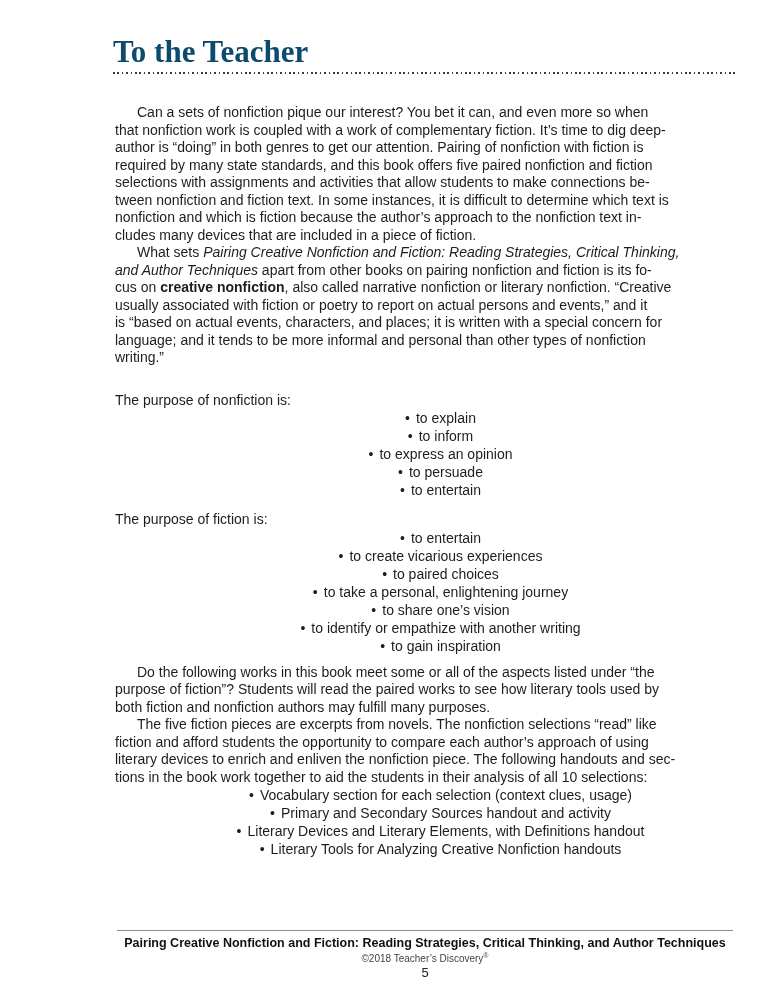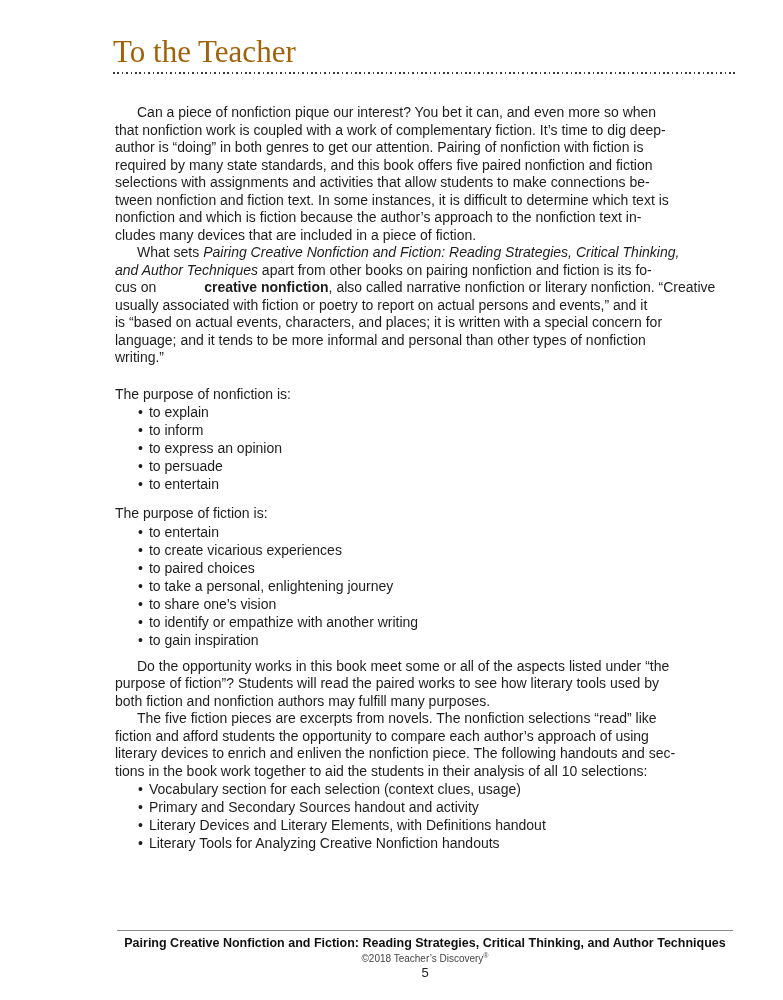--- a/index.html
+++ b/index.html
@@ -10,45 +10,45 @@
     height: 1000px;
     background: #ffffff;
     overflow: hidden;
     font-family: "Liberation Sans", sans-serif;
     color: #1d1d1d;
   }
   .header { padding: 36px 46px 0 113px; }
   .title {
     margin: 0;
     font-family: "Liberation Serif", serif;
-    font-weight: normal;
+    font-weight: bold;
     font-size: 31px;
     line-height: 1.0;
-    color: #a16207;
+    color: #0c4a6e;
   }
   .dotted-rule {
     margin-top: 5px;
     height: 2px;
     background-image: repeating-linear-gradient(to right, #3a3a3a 0 1.6px, transparent 1.6px 4.4px);
   }
   .content {
     padding: 30px 40px 0 115px;
     font-size: 14px;
     line-height: 17.5px;
   }
   .para { margin: 0; }
   .line { white-space: nowrap; }
   .line.first { padding-left: 22px; }
   .it { font-style: italic; }
-  .bd { font-weight: bold; margin-left: 44px; }
-  .heading { margin-top: 19px; }
+  .bd { font-weight: bold; }
+  .heading { margin-top: 25px; }
   .heading.bigger-gap { margin-top: 12px; }
   .para.gap { margin-top: 9px; }
   .bullets { padding-left: 23px; }
-  .bullet-item { line-height: 18px; white-space: nowrap; }
+  .bullet-item { line-height: 18px; white-space: nowrap; text-align: center; }
   .bullet { margin-right: 6px; }
   .footer {
     position: absolute;
     left: 117px;
     top: 930px;
     width: 616px;
     text-align: center;
   }
   .footer-rule { border-top: 1px solid #8a8a8a; height: 0; }
   .footer-title { margin-top: 5px; font-weight: bold; font-size: 12.5px; color: #111111; }
@@ -62,21 +62,21 @@
 <div class="page">
 
   <div class="header">
     <h1 class="title">To the Teacher</h1>
     <div class="dotted-rule"></div>
   </div>
 
   <div class="content">
 
     <div class="para">
-      <div class="line first">Can a piece of nonfiction pique our interest? You bet it can, and even more so when</div>
+      <div class="line first">Can a sets of nonfiction pique our interest? You bet it can, and even more so when</div>
       <div class="line">that nonfiction work is coupled with a work of complementary fiction. It’s time to dig deep-</div>
       <div class="line">author is “doing” in both genres to get our attention. Pairing of nonfiction with fiction is</div>
       <div class="line">required by many state standards, and this book offers five paired nonfiction and fiction</div>
       <div class="line">selections with assignments and activities that allow students to make connections be-</div>
       <div class="line">tween nonfiction and fiction text. In some instances, it is difficult to determine which text is</div>
       <div class="line">nonfiction and which is fiction because the author’s approach to the nonfiction text in-</div>
       <div class="line">cludes many devices that are included in a piece of fiction.</div>
     </div>
 
     <div class="para">
@@ -103,21 +103,21 @@
       <div class="bullet-item"><span class="bullet">•</span><span>to entertain</span></div>
       <div class="bullet-item"><span class="bullet">•</span><span>to create vicarious experiences</span></div>
       <div class="bullet-item"><span class="bullet">•</span><span>to paired choices</span></div>
       <div class="bullet-item"><span class="bullet">•</span><span>to take a personal, enlightening journey</span></div>
       <div class="bullet-item"><span class="bullet">•</span><span>to share one’s vision</span></div>
       <div class="bullet-item"><span class="bullet">•</span><span>to identify or empathize with another writing</span></div>
       <div class="bullet-item"><span class="bullet">•</span><span>to gain inspiration</span></div>
     </div>
 
     <div class="para gap">
-      <div class="line first">Do the opportunity works in this book meet some or all of the aspects listed under “the</div>
+      <div class="line first">Do the following works in this book meet some or all of the aspects listed under “the</div>
       <div class="line">purpose of fiction”? Students will read the paired works to see how literary tools used by</div>
       <div class="line">both fiction and nonfiction authors may fulfill many purposes.</div>
     </div>
 
     <div class="para">
       <div class="line first">The five fiction pieces are excerpts from novels. The nonfiction selections “read” like</div>
       <div class="line">fiction and afford students the opportunity to compare each author’s approach of using</div>
       <div class="line">literary devices to enrich and enliven the nonfiction piece. The following handouts and sec-</div>
       <div class="line">tions in the book work together to aid the students in their analysis of all 10 selections:</div>
     </div>

